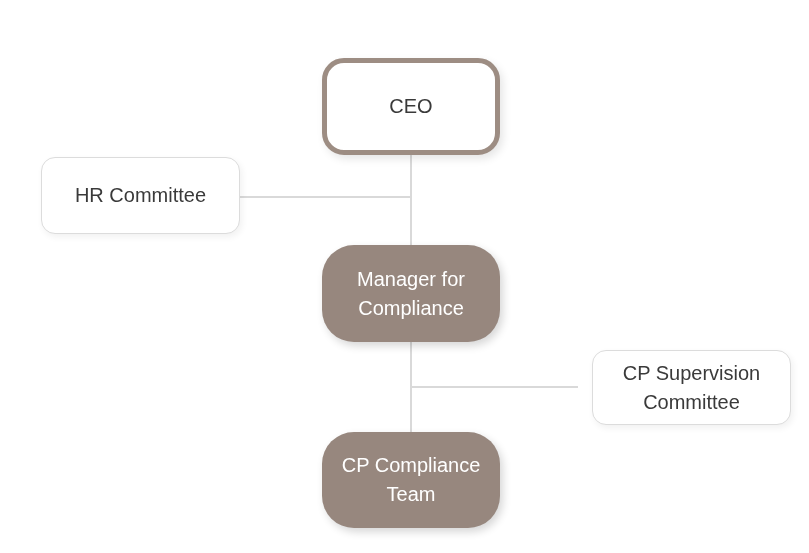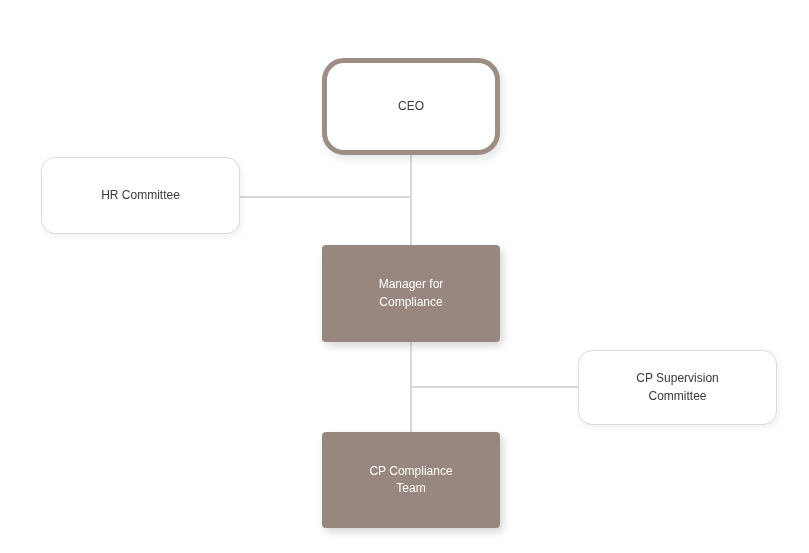--- a/index.html
+++ b/index.html
@@ -14,21 +14,21 @@
     background: var(--bg, #ffffff);
     font-family: "Liberation Sans", sans-serif;
     overflow: hidden;
   }
   .node {
     position: absolute;
     display: flex;
     align-items: center;
     justify-content: center;
     text-align: center;
-    font-size: 12px;
+    font-size: 20px;
     line-height: 1.45;
     white-space: pre-line;
     box-sizing: border-box;
   }
   .node-ceo {
     left: 322px; top: 58px; width: 178px; height: 97px;
     background: #ffffff;
     border: 5px solid var(--accent-border, #9d8d83);
     border-radius: 22px;
     color: var(--text-dark, #3a3a3a);
@@ -36,27 +36,27 @@
   }
   .node-outlined {
     background: #ffffff;
     border: 1px solid var(--box-border, #dcdcdc);
     border-radius: 14px;
     color: var(--text-dark, #3a3a3a);
     box-shadow: 2px 3px 7px rgba(0,0,0,0.06);
   }
   .node-filled {
     background: var(--accent, #97877e);
-    border-radius: 4px;
+    border-radius: 32px;
     color: var(--text-light, #ffffff);
     box-shadow: 3px 4px 8px rgba(0,0,0,0.16);
   }
   .node-hr          { left: 41px;  top: 157px; width: 199px; height: 77px; }
   .node-manager     { left: 322px; top: 245px; width: 178px; height: 97px; }
-  .node-cpsup       { left: 578px; top: 350px; width: 199px; height: 75px; }
+  .node-cpsup       { left: 592px; top: 350px; width: 199px; height: 75px; }
   .node-cpop        { left: 322px; top: 432px; width: 178px; height: 96px; }
 
   .connector {
     position: absolute;
     background: var(--connector, #d9d9d9);
   }
   .conn-ceo-manager   { left: 410px; top: 155px; width: 2px;   height: 90px; }
   .conn-hr            { left: 240px; top: 196px; width: 171px; height: 2px;  }
   .conn-manager-cpop  { left: 410px; top: 342px; width: 2px;   height: 90px; }
   .conn-cpsup         { left: 411px; top: 386px; width: 167px; height: 2px;  }

